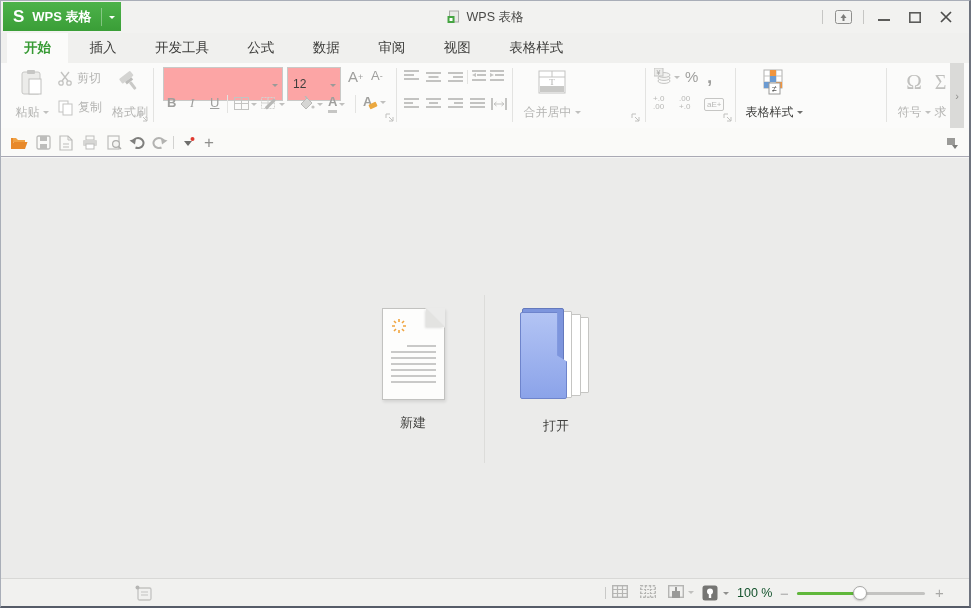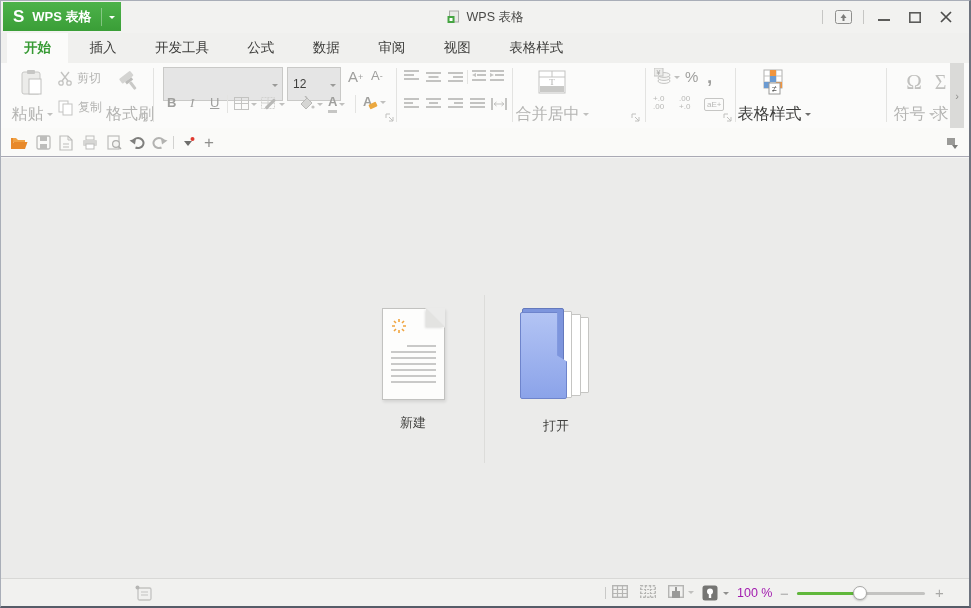--- a/index.html
+++ b/index.html
@@ -26,26 +26,26 @@
   
   .tabbar{position:absolute;left:0;top:32px;width:100%;height:30px;background:#f0f0ee;padding-left:6px}
   .tab{display:inline-block;height:30px;line-height:30px;padding:0 17px;font-size:13.5px;color:#3d3d3b;cursor:pointer}
   .tab.active{background:#fbfbfa;color:#379a34;font-weight:bold}
 
   
   .ribbon{position:absolute;left:0;top:62px;width:100%;height:65px;background:#fbfbfa;font-size:12px;color:#b4b4b2}
   .gdiv{position:absolute;top:5px;width:1px;height:54px;background:#e3e3e1}
   .bigbtn{position:absolute;top:4px;text-align:center;cursor:pointer}
   .bicon{height:30px;display:flex;align-items:center;justify-content:center}
-  .blabel{margin-top:7px;font-size:16px;display:flex;align-items:center;justify-content:center;gap:3px;white-space:nowrap}
+  .blabel{margin-top:7px;font-size:12px;display:flex;align-items:center;justify-content:center;gap:3px;white-space:nowrap}
   .blabel .car{border-top-color:#c0c0be;margin-top:3px}
   .enabled .blabel{color:#3e3e3c}
   .enabled .blabel .car{border-top-color:#6e6e6c}
   .rowbtn{position:absolute;display:flex;align-items:center;gap:5px;cursor:pointer;white-space:nowrap}
-  .combo{position:absolute;height:34px;background:#e5e5e5;border:1px solid #c9c9c7;display:flex;align-items:center;cursor:pointer}
+  .combo{position:absolute;height:34px;background:#fca5a5;border:1px solid #c9c9c7;display:flex;align-items:center;cursor:pointer}
   .combo .cval{flex:1;padding-left:5px;font-size:12px;color:#3e3e3c}
   .combo .car{border-top-color:#9a9a98;margin:6px 4px 0 0}
   .fbtn{position:absolute;display:flex;align-items:center;cursor:pointer;color:#9f9f9d;font-size:13px}
   .fbtn .car{border-top-color:#c0c0be;margin-left:2px}
   .launcher{position:absolute;cursor:pointer}
   .strip{position:absolute;left:949px;top:0;width:14px;height:65px;background:#dadad8;display:flex;align-items:center;justify-content:center;color:#8f8f8d;font-size:11px;cursor:pointer}
 
   
   .quickbar{position:absolute;left:0;top:127px;width:100%;height:29px;background:#fafaf8;border-bottom:1px solid #a9a9b4}
   .qbtn{position:absolute;top:5px;width:20px;height:19px;display:flex;align-items:center;justify-content:center;cursor:pointer}
@@ -66,21 +66,21 @@
   .fpage{position:absolute;background:#fff;border:1px solid #c5c5c3;border-radius:1px}
   .fback{position:absolute;left:2px;top:0;width:42px;height:89px;background:#7d95dd;border:1px solid #6479bd;border-radius:2px}
   .ffront{position:absolute;left:0;top:4px;width:47px;height:87px;border-radius:2px;
     background:linear-gradient(#b3c4f4,#8ba3e9);border:1px solid #6e84cc;
     clip-path:polygon(0 0,79% 0,79% 50%,100% 57%,100% 100%,0 100%)}
 
   
   .statusbar{position:absolute;left:0;top:577px;width:100%;height:29px;background:#f1f1ef;border-top:1px solid #d8d8d6}
   .sbtn{position:absolute;top:6px;display:flex;align-items:center;cursor:pointer}
   .ssep{position:absolute;top:8px;width:1px;height:12px;background:#c9c9c7}
-  .zoomtxt{position:absolute;left:736px;top:7px;font-size:12.5px;color:#a21caf}
+  .zoomtxt{position:absolute;left:736px;top:7px;font-size:12.5px;color:#14532d}
   .zminus{position:absolute;left:779px;top:6px;color:#a9a9a7;font-size:15px;cursor:pointer}
   .zplus{position:absolute;left:934px;top:5px;color:#a9a9a7;font-size:15px;cursor:pointer}
   .ztrack{position:absolute;left:796px;top:13px;width:128px;height:3px;background:#c3c3c1;border-radius:2px}
   .zfill{position:absolute;left:0;top:0;height:3px;width:62px;background:#5fb73a;border-radius:2px}
   .zthumb{position:absolute;left:56px;top:-6px;width:14px;height:14px;border-radius:50%;
     background:#fff;border:1px solid #a9a9a7;box-shadow:0 1px 2px rgba(0,0,0,.2);cursor:grab}
 
   .mini2{font-size:8px;line-height:8px;color:#b8b8b6;text-align:center}
   .aeb{border:1px solid #c6c6c4;border-radius:2px;font-size:8px;color:#b8b8b6;padding:1px 2px}
 </style>

